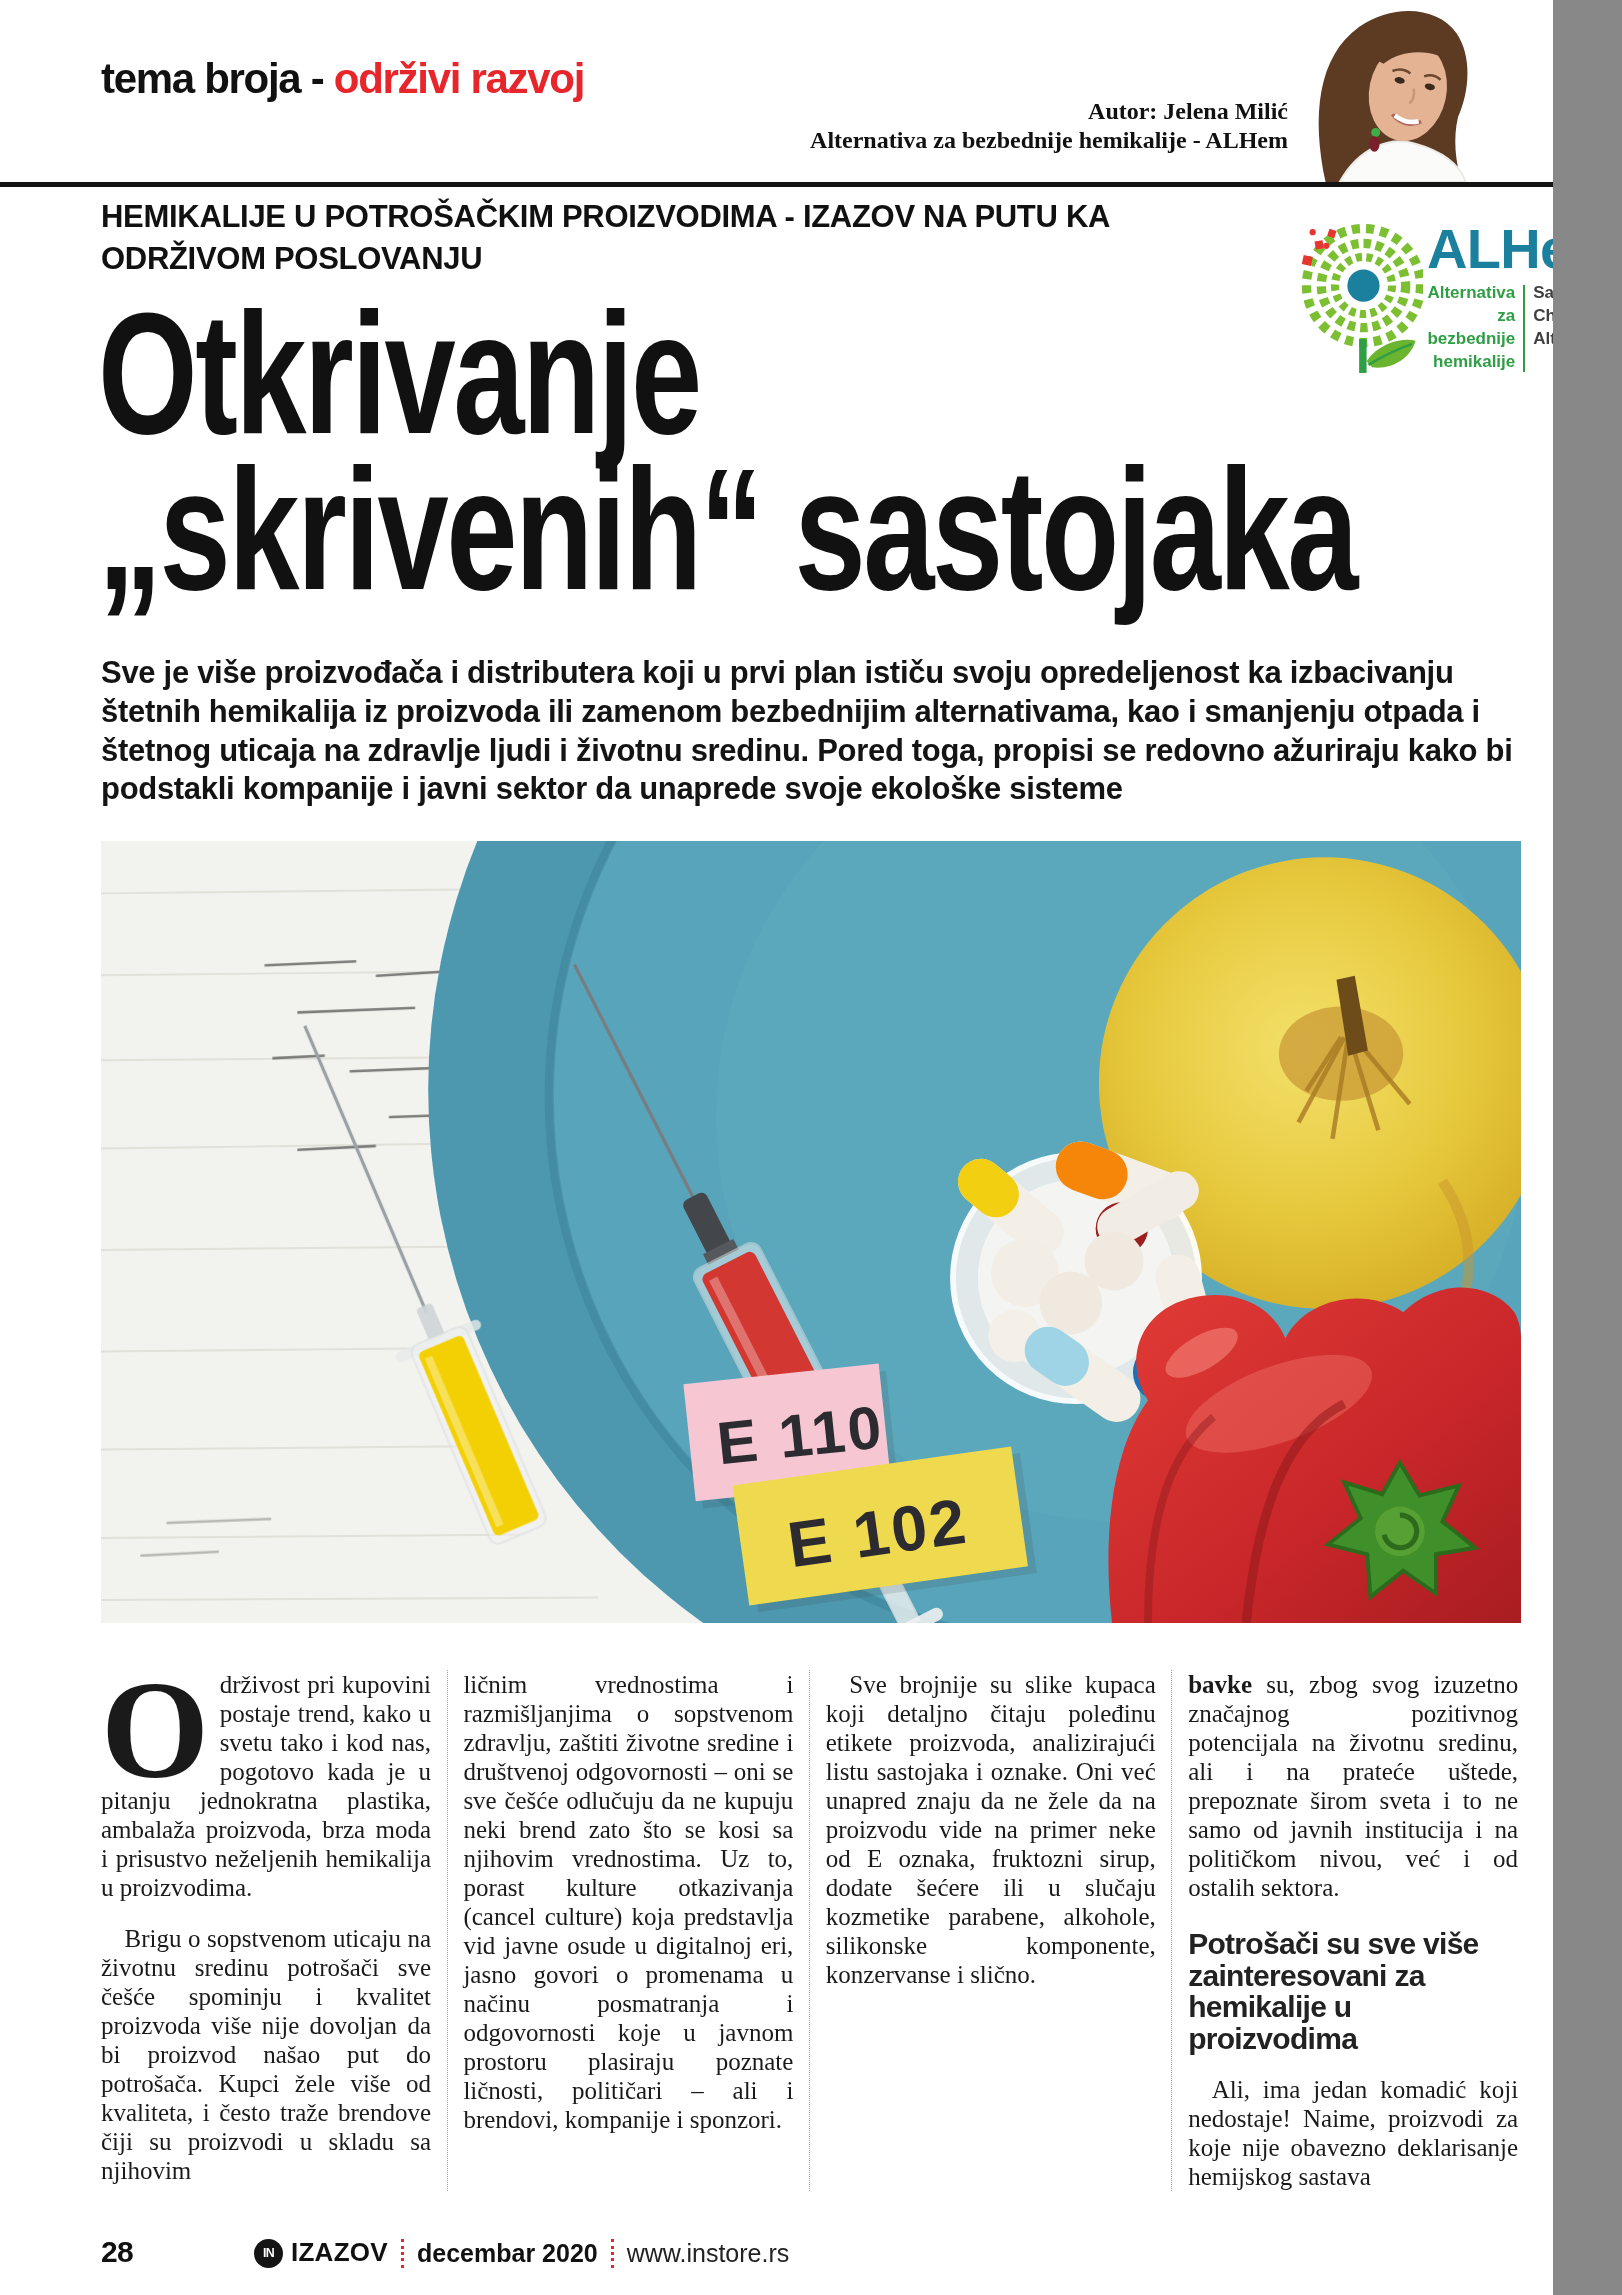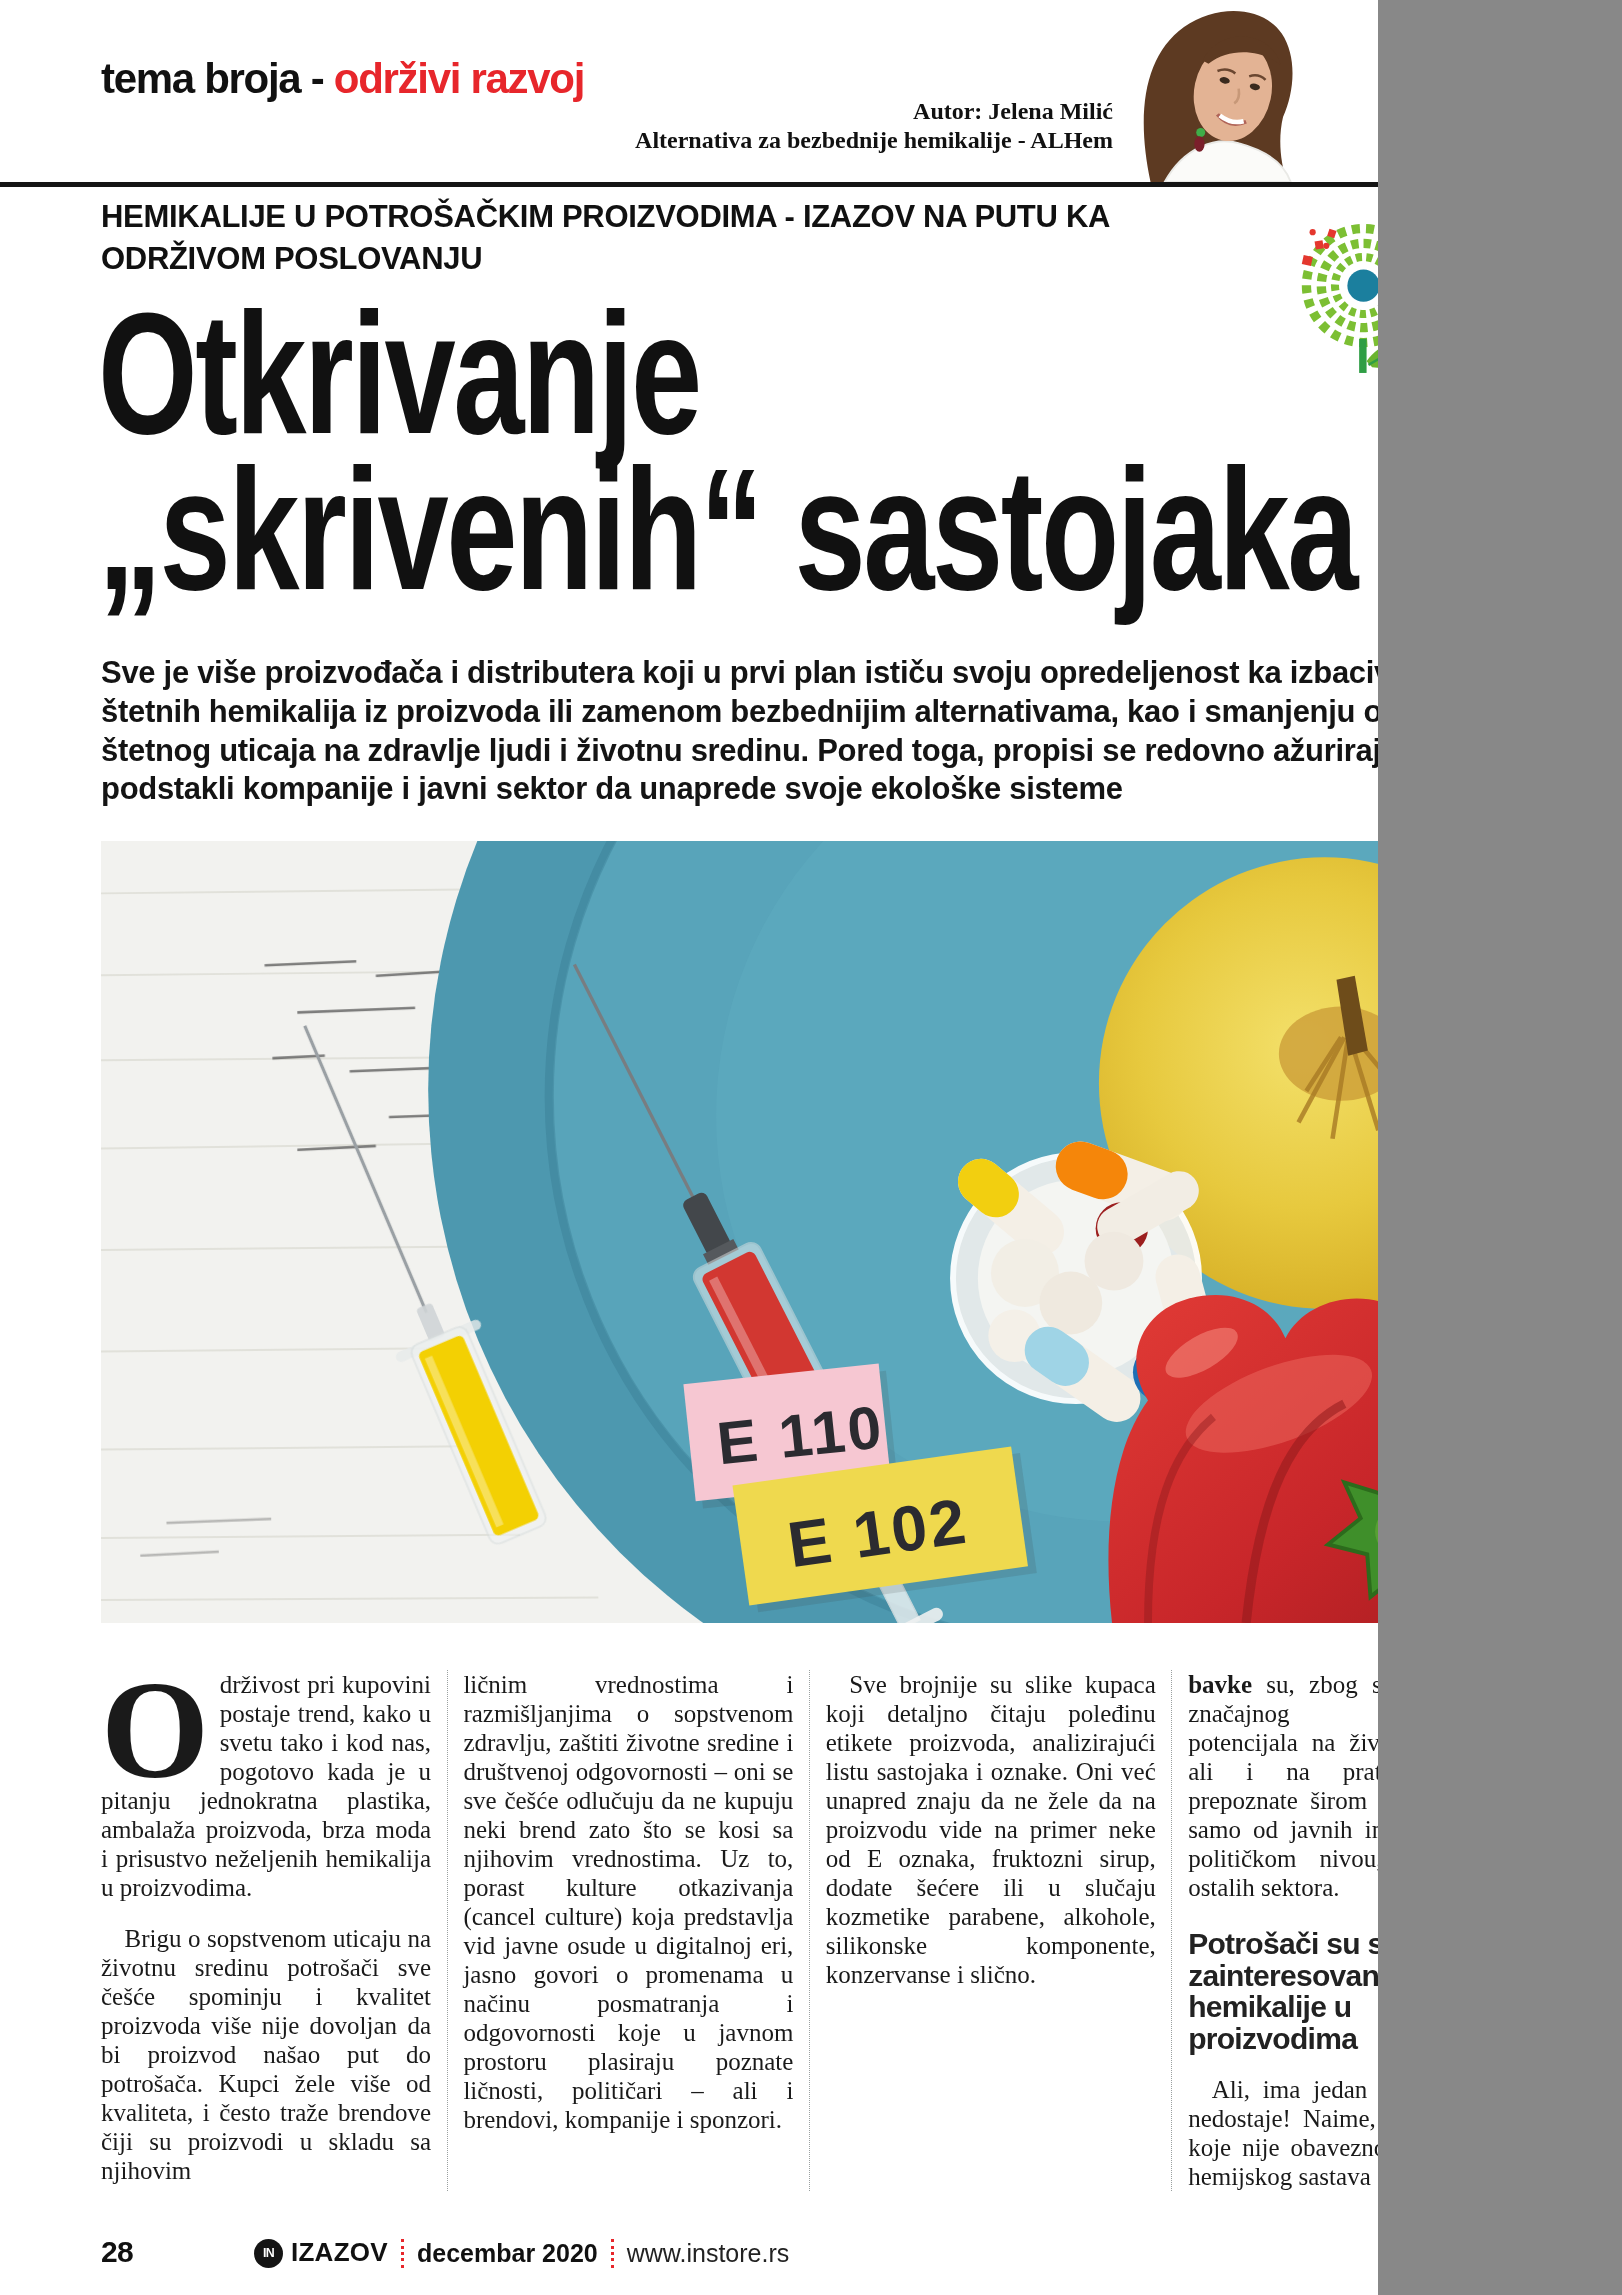--- a/index.html
+++ b/index.html
@@ -1,16 +1,16 @@
 <!DOCTYPE html>
 <html style="font-size:10.5px"><head>
 <meta charset="utf-8">
 <style>
   html,body{margin:0;padding:0;background:#888;}
-  .page{position:relative;width:1378px;height:2295px;background:#ffffff;overflow:hidden;
+  .page{position:relative;width:1553px;height:2295px;background:#ffffff;overflow:hidden;
         font-family:"Liberation Sans",sans-serif;color:#111;}
 
   
   .strip{position:absolute;left:101px;top:55px;font-size:42px;font-weight:bold;letter-spacing:-1.3px;white-space:nowrap;}
   .strip .red{color:#e7262b;}
   .author{position:absolute;right:265px;top:97px;text-align:right;
           font-family:"Liberation Serif",serif;font-weight:bold;font-size:24px;line-height:1.22;}
   .rule{position:absolute;left:0;top:182px;width:1623px;height:5.2px;background:#141414;}
   .portrait{position:absolute;right:52px;top:0;width:203px;height:182px;}
 

